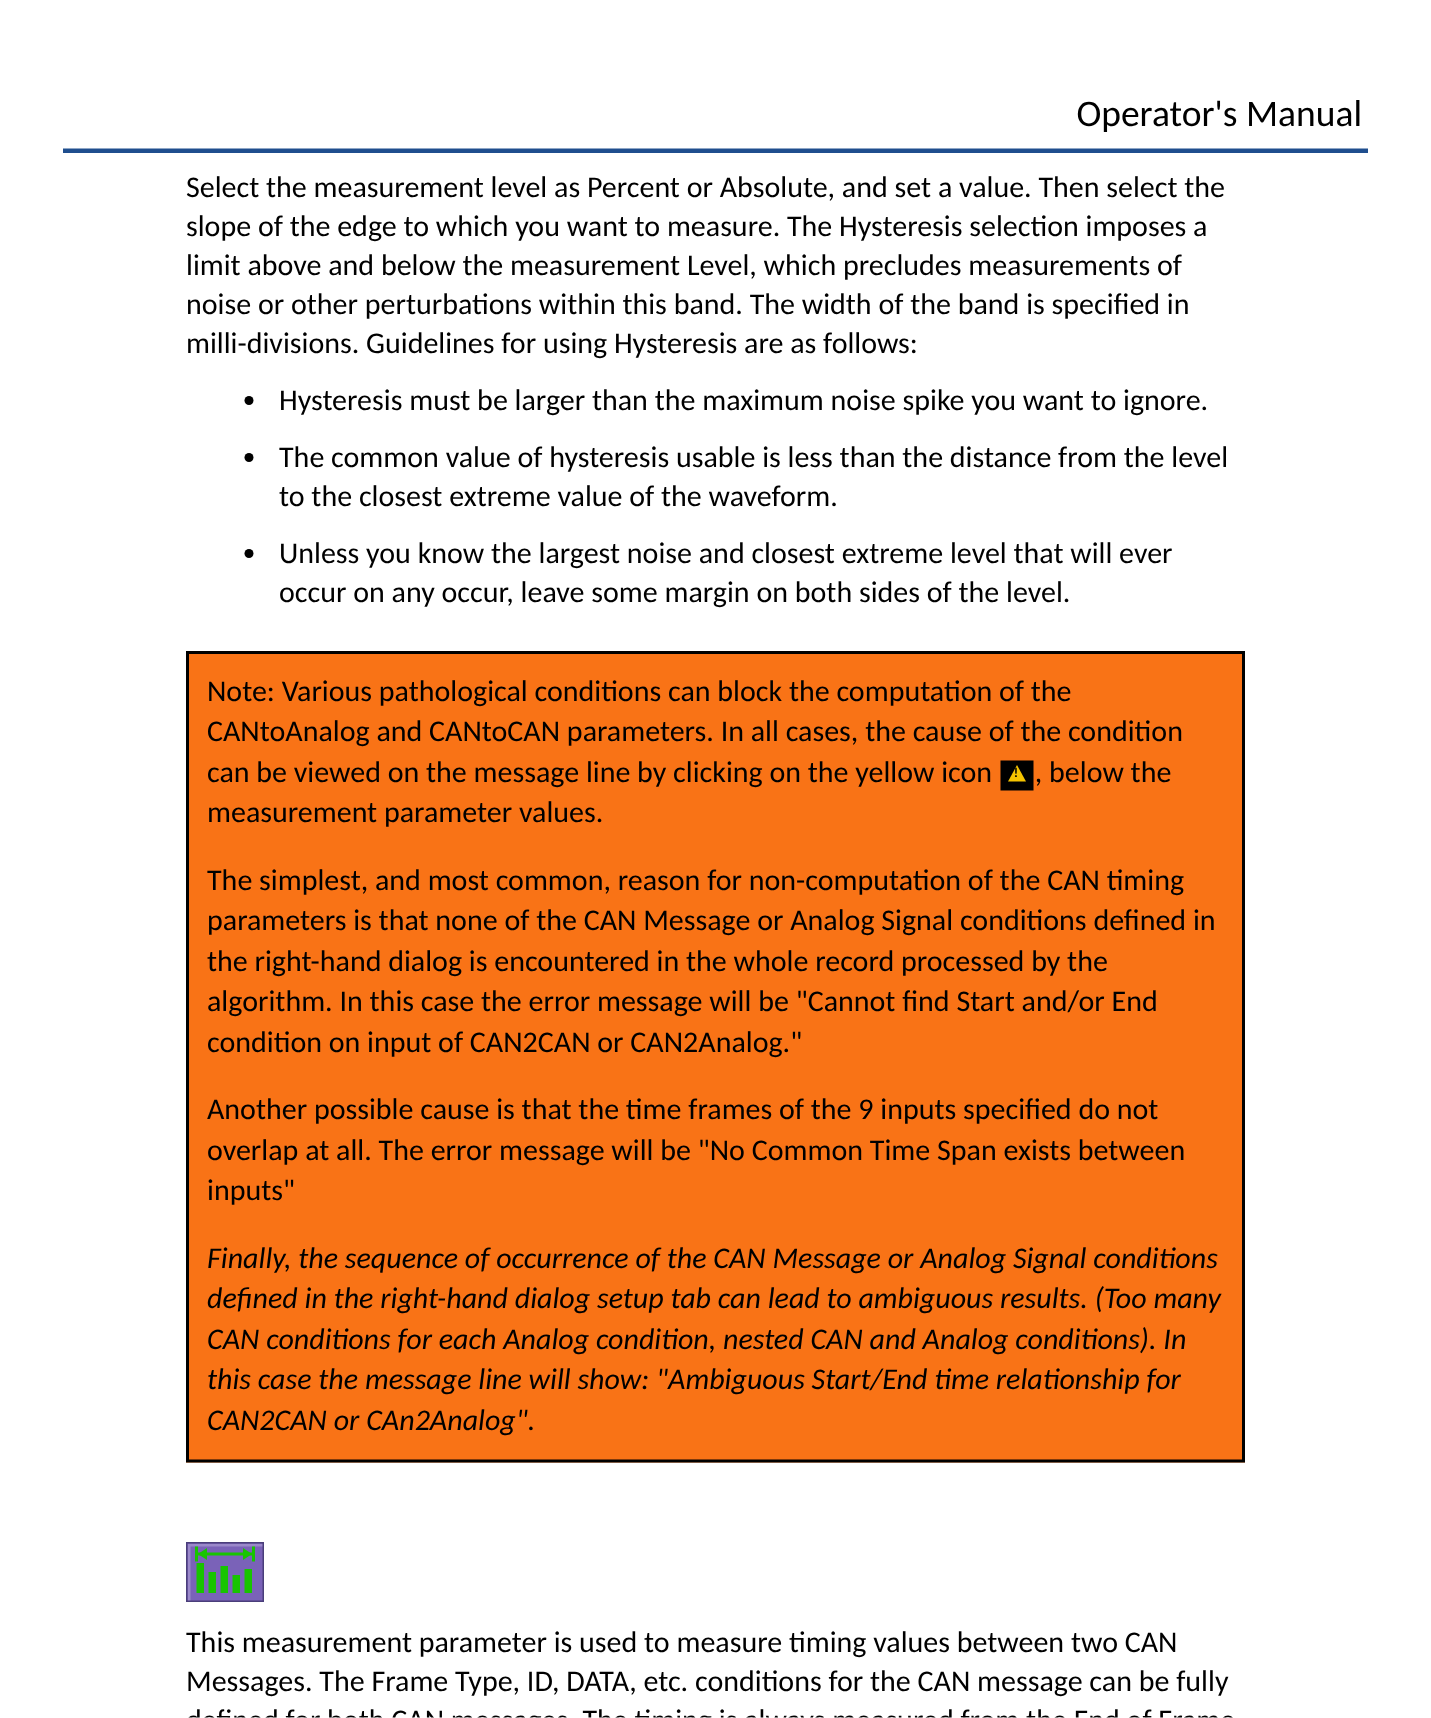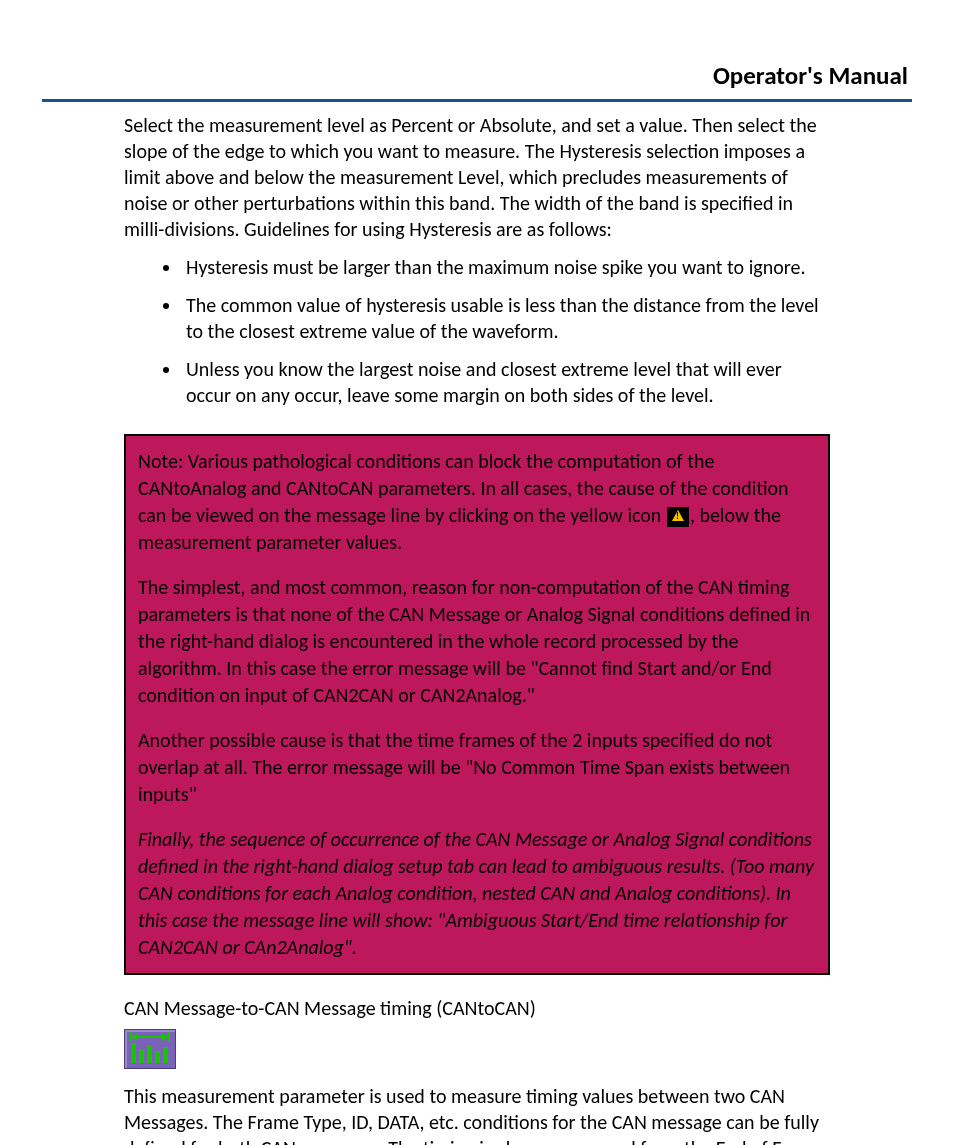--- a/index.html
+++ b/index.html
@@ -13,21 +13,21 @@
   .page {
     width: 954px;
     height: 1145px;
     box-sizing: border-box;
     padding: 60px 42px 40px 42px;
     display: flex;
     flex-direction: column;
   }
   .header-title {
     text-align: right;
-    font-weight: 700;
+    font-weight: 400;
     font-size: 25px;
     padding-right: 4px;
   }
   .header-rule {
     border: none;
     border-top: 3px solid #1f4e8e;
     margin: 6px 0 10px 0;
   }
   .body-area {
     flex: 1 1 auto;
@@ -36,24 +36,24 @@
   .para { margin: 0 0 6px 0; }
   ul.bullets {
     margin: 4px 0 14px 0;
     padding-left: 58px;
   }
   ul.bullets li {
     margin: 12px 0;
     padding-left: 4px;
   }
   .note-box {
-    background: #be185d;
+    background: #f97316;
     border: 2px solid #000;
     padding: 12px 12px 12px 12px;
-    margin: 26px 0 20px 0;
+    margin: 26px 0 53px 0;
     line-height: 1.35;
   }
   .note-box p { margin: 0 0 18px 0; }
   .note-box p:last-child { margin-bottom: 0; font-style: italic; }
   .warn-icon {
     display: inline-block;
     width: 22px; height: 20px;
     background: #000;
     vertical-align: text-bottom;
     position: relative;
@@ -130,25 +130,24 @@
       <li>Hysteresis must be larger than the maximum noise spike you want to ignore.</li>
       <li>The common value of hysteresis usable is less than the distance from the level to the closest extreme value of the waveform.</li>
       <li>Unless you know the largest noise and closest extreme level that will ever occur on any occur, leave some margin on both sides of the level.</li>
     </ul>
 
     <div class="note-box">
       <p>
         <b>Note:</b><span> Various pathological conditions can block the computation of the CANtoAnalog and CANtoCAN parameters. In all cases, the cause of the condition can be viewed on the message line by clicking on the yellow icon </span><span class="warn-icon"></span><span>, below the measurement parameter values.</span>
       </p>
       <p>The simplest, and most common, reason for non-computation of the CAN timing parameters is that none of the CAN Message or Analog Signal conditions defined in the right-hand dialog is encountered in the whole record processed by the algorithm. In this case the error message will be "Cannot find Start and/or End condition on input of CAN2CAN or CAN2Analog."</p>
-      <p>Another possible cause is that the time frames of the 2 inputs specified do not overlap at all. The error message will be "No Common Time Span exists between inputs"</p>
+      <p>Another possible cause is that the time frames of the 9 inputs specified do not overlap at all. The error message will be "No Common Time Span exists between inputs"</p>
       <p>Finally, the sequence of occurrence of the CAN Message or Analog Signal conditions defined in the right-hand dialog setup tab can lead to ambiguous results. (Too many CAN conditions for each Analog condition, nested CAN and Analog conditions). In this case the message line will show: "Ambiguous Start/End time relationship for CAN2CAN or CAn2Analog".</p>
     </div>
 
-    <p class="subhead">CAN Message-to-CAN Message timing (CANtoCAN)</p>
 
     <div class="cantocan-icon">
       <div class="arrow">
           <span class="head-l"></span>
           <span class="head-r"></span>
         </div>
       <div class="bars">
         <span style="height:20px"></span>
         <span style="height:14px"></span>
         <span style="height:18px"></span>

